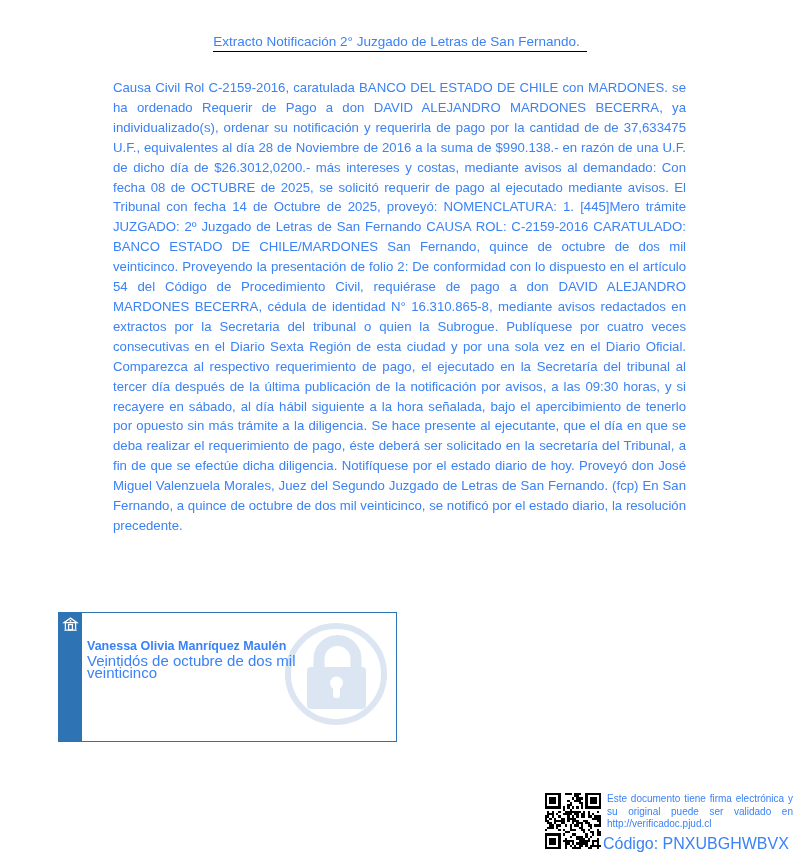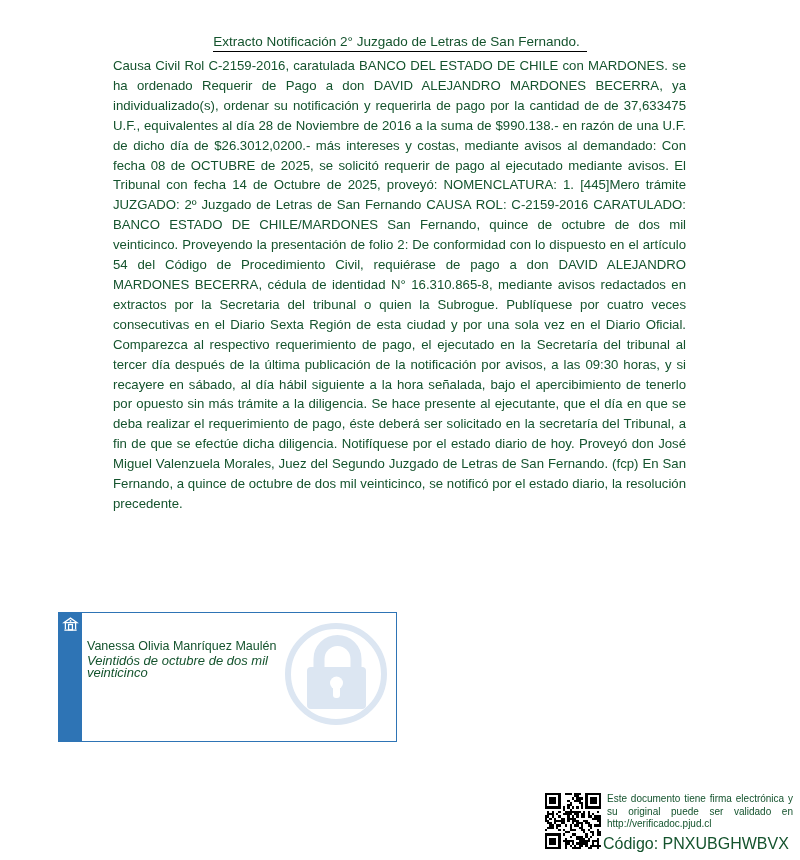--- a/index.html
+++ b/index.html
@@ -2,40 +2,40 @@
 <html><head>
 <meta charset="utf-8">
 <style>
   html, body { margin: 0; padding: 0; background: #ffffff; }
   .page {
     position: relative;
     width: 800px;
     height: 860px;
     background: #ffffff;
     font-family: "Liberation Sans", sans-serif;
-    color: #14532d;
+    color: #3b82f6;
     overflow: hidden;
   }
   .doc-title {
     position: absolute;
     top: 34px;
     left: 0;
     width: 800px;
     text-align: center;
     font-size: 13.5px;
   }
   .doc-title span {
     border-bottom: 1px solid #000;
     padding-right: 7px;
     padding-bottom: 2px;
   }
   .doc-body {
     position: absolute;
     left: 113px;
-    top: 56px;
+    top: 78px;
     width: 573px;
     font-size: 13.2px;
     line-height: 19.9px;
     text-align: justify;
   }
   
   .sig-box {
     position: absolute;
     left: 58px;
     top: 612px;
@@ -61,23 +61,23 @@
     width: 110px;
     height: 110px;
     pointer-events: none;
   }
   .sig-content {
     position: absolute;
     left: 28px;
     top: 24px;
     width: 240px;
   }
-  .sig-name { font-size: 12.5px; font-weight: normal; line-height: 18px; }
+  .sig-name { font-size: 12.5px; font-weight: bold; line-height: 18px; }
   .sig-role, .sig-org { font-size: 12.5px; line-height: 18px; }
-  .sig-date, .sig-time { font-size: 13px; line-height: 12px; font-style: italic; }
+  .sig-date, .sig-time { font-size: 15px; line-height: 12px; }
   
   .verify {
     position: absolute;
     left: 545px;
     top: 792px;
     width: 250px;
     height: 62px;
   }
   .verify-qr {
     position: absolute;

